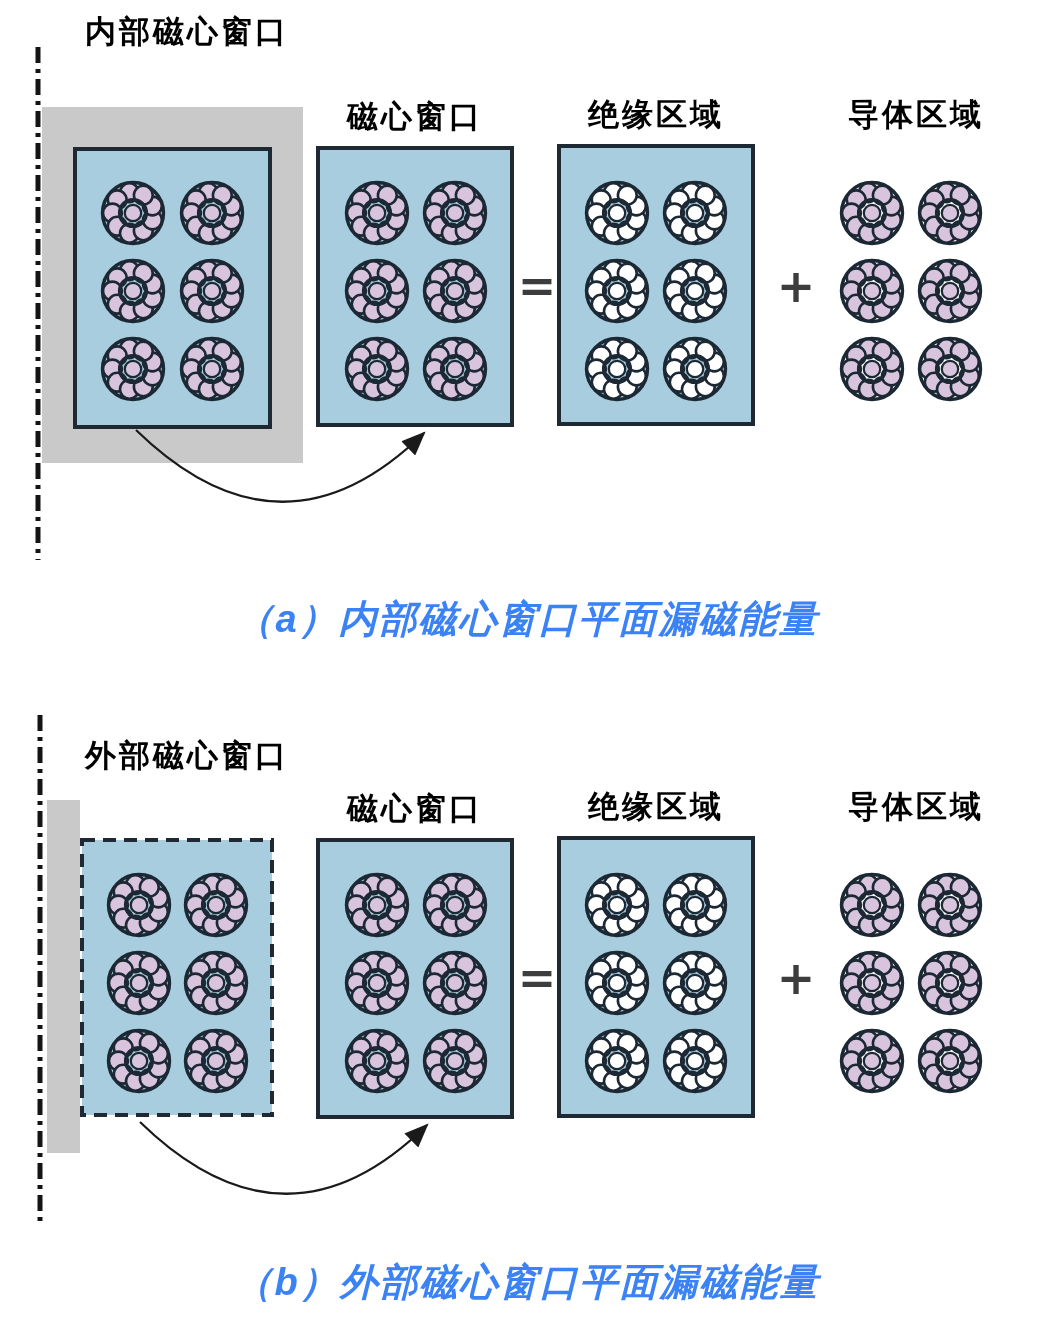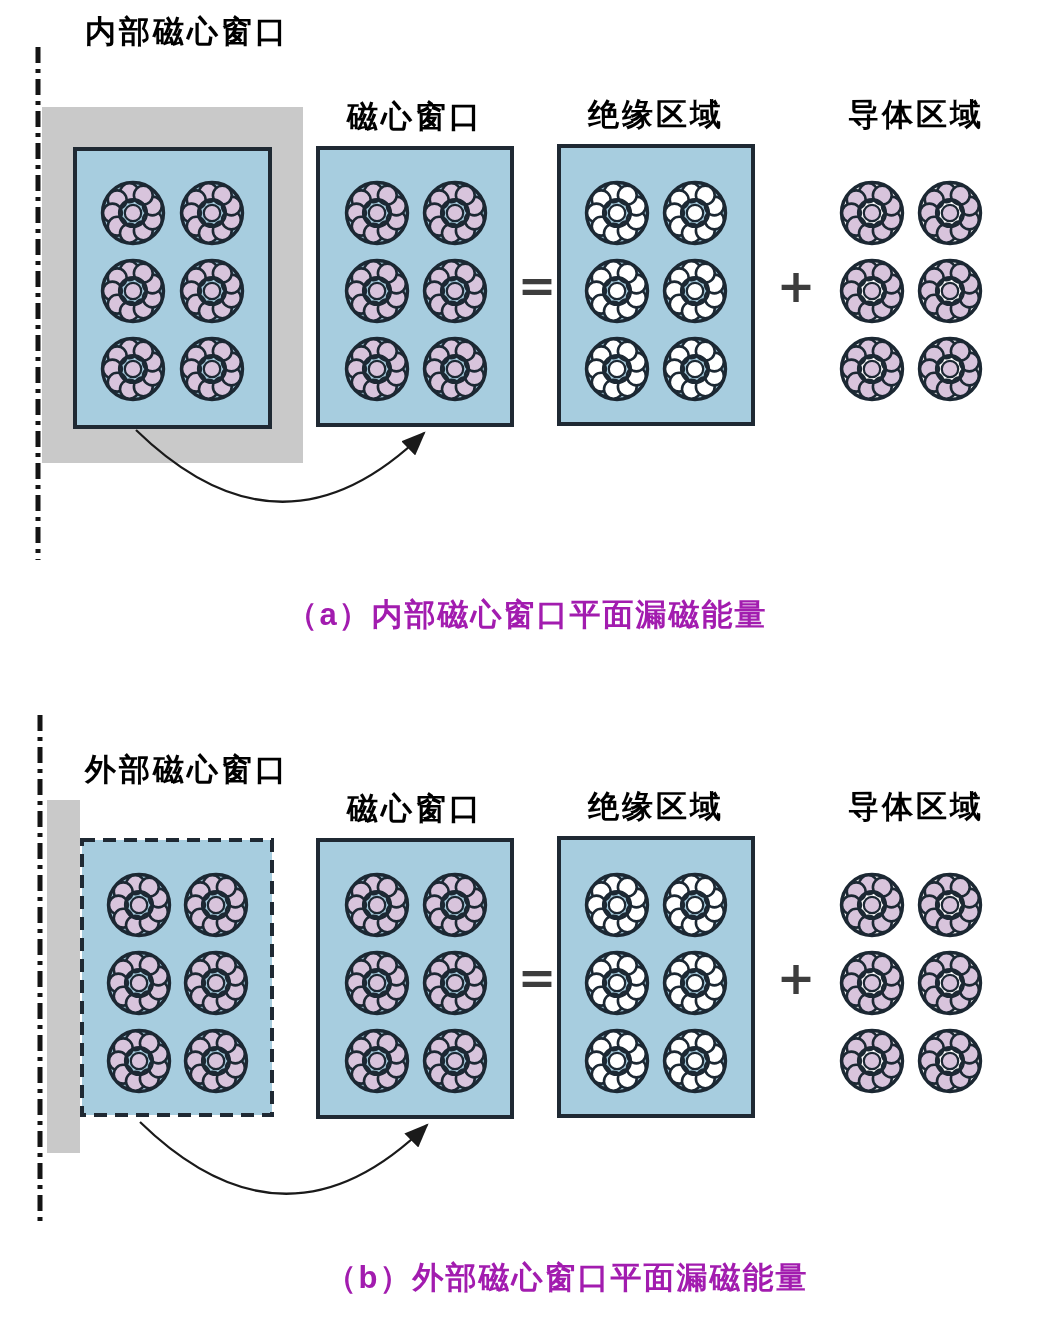--- a/index.html
+++ b/index.html
@@ -28,24 +28,25 @@
     font-weight:bold;
     color:#3d3d3d;
     font-size:46px;
     line-height:46px;
     font-family:"DejaVu Sans", sans-serif;
   }
   .caption{
     position:absolute;
     transform:translateX(-50%);
     font-weight:bold;
-    color:#a21caf;
-    font-size:31px;
+    color:#3b82f6;
+    font-size:38px;
     letter-spacing:2px;
     white-space:nowrap;
+    font-style:italic;
   }
 </style>
 </head>
 <body>
 
 <div class="page">
 
   <svg id="scene" width="1053" height="1319" viewBox="0 0 1053 1319">
       <defs>
         <marker id="arrowhead" markerWidth="12" markerHeight="9" refX="10" refY="4.5" orient="auto">
@@ -757,23 +758,23 @@
   <div class="lbl" style="left:187px;top:12px;">
     <div>内部磁心窗口</div>
   </div>
   <div class="lbl" style="left:415px;top:97px;">磁心窗口</div>
   <div class="lbl" style="left:656px;top:95px;">绝缘区域</div>
   <div class="lbl" style="left:916px;top:95px;">导体区域</div>
   <div class="sym" style="left:537px;top:286px;">=</div>
   <div class="sym" style="left:796px;top:286px;">+</div>
   <div class="caption" style="left:527px;top:594px;">（a）内部磁心窗口平面漏磁能量</div>
 
-  <div class="lbl" style="left:187px;top:736px;margin-top:14px;">
+  <div class="lbl" style="left:187px;top:736px;">
     <div>外部磁心窗口</div>
   </div>
   <div class="lbl" style="left:415px;top:789px;">磁心窗口</div>
   <div class="lbl" style="left:656px;top:787px;">绝缘区域</div>
   <div class="lbl" style="left:916px;top:787px;">导体区域</div>
   <div class="sym" style="left:537px;top:978px;">=</div>
   <div class="sym" style="left:796px;top:978px;">+</div>
-  <div class="caption" style="left:527px;top:1257px;margin-left:40px;">（b）外部磁心窗口平面漏磁能量</div>
+  <div class="caption" style="left:527px;top:1257px;">（b）外部磁心窗口平面漏磁能量</div>
 
 </div>
 
 </body></html>

